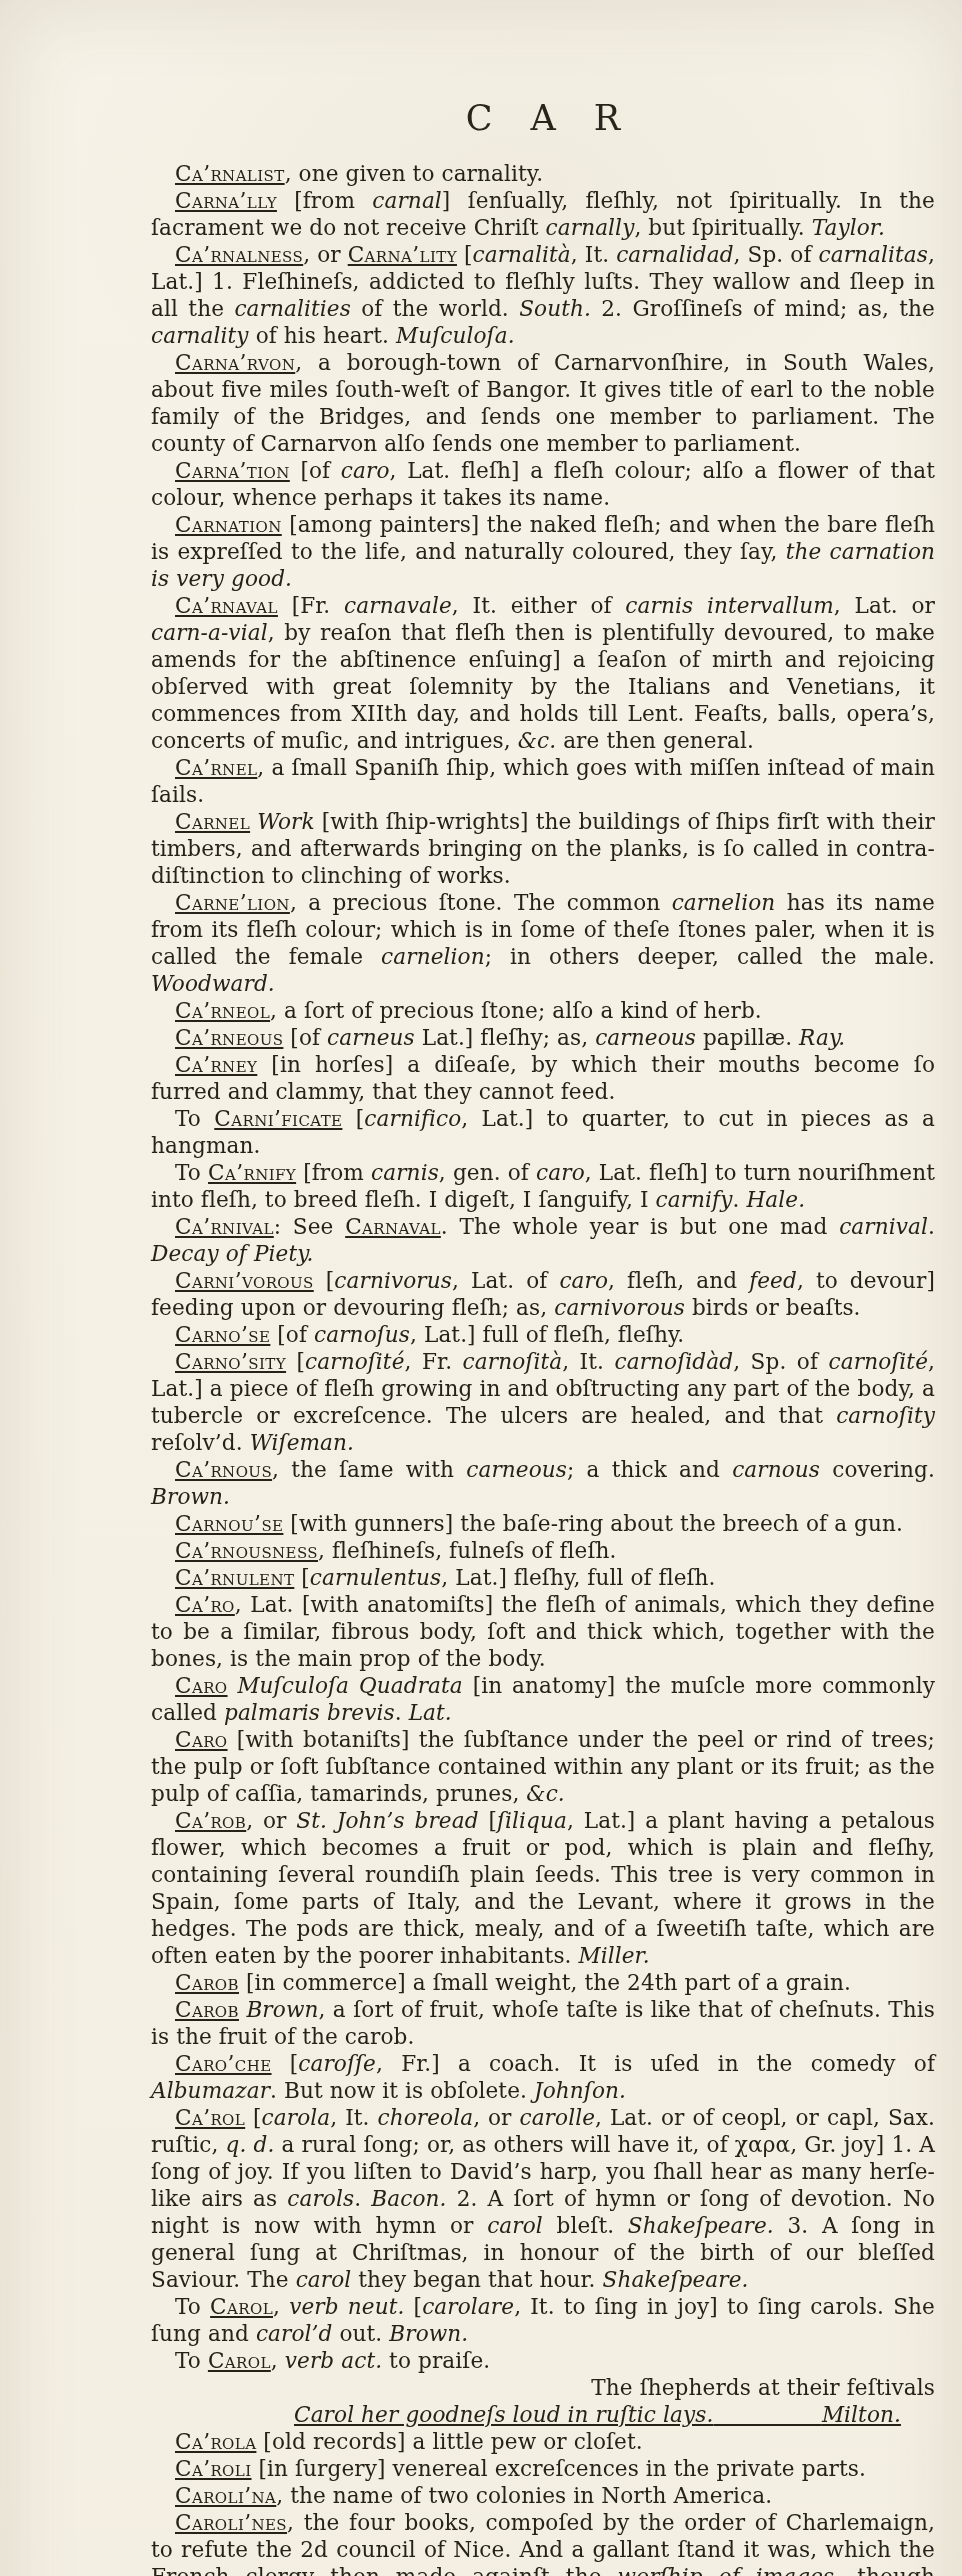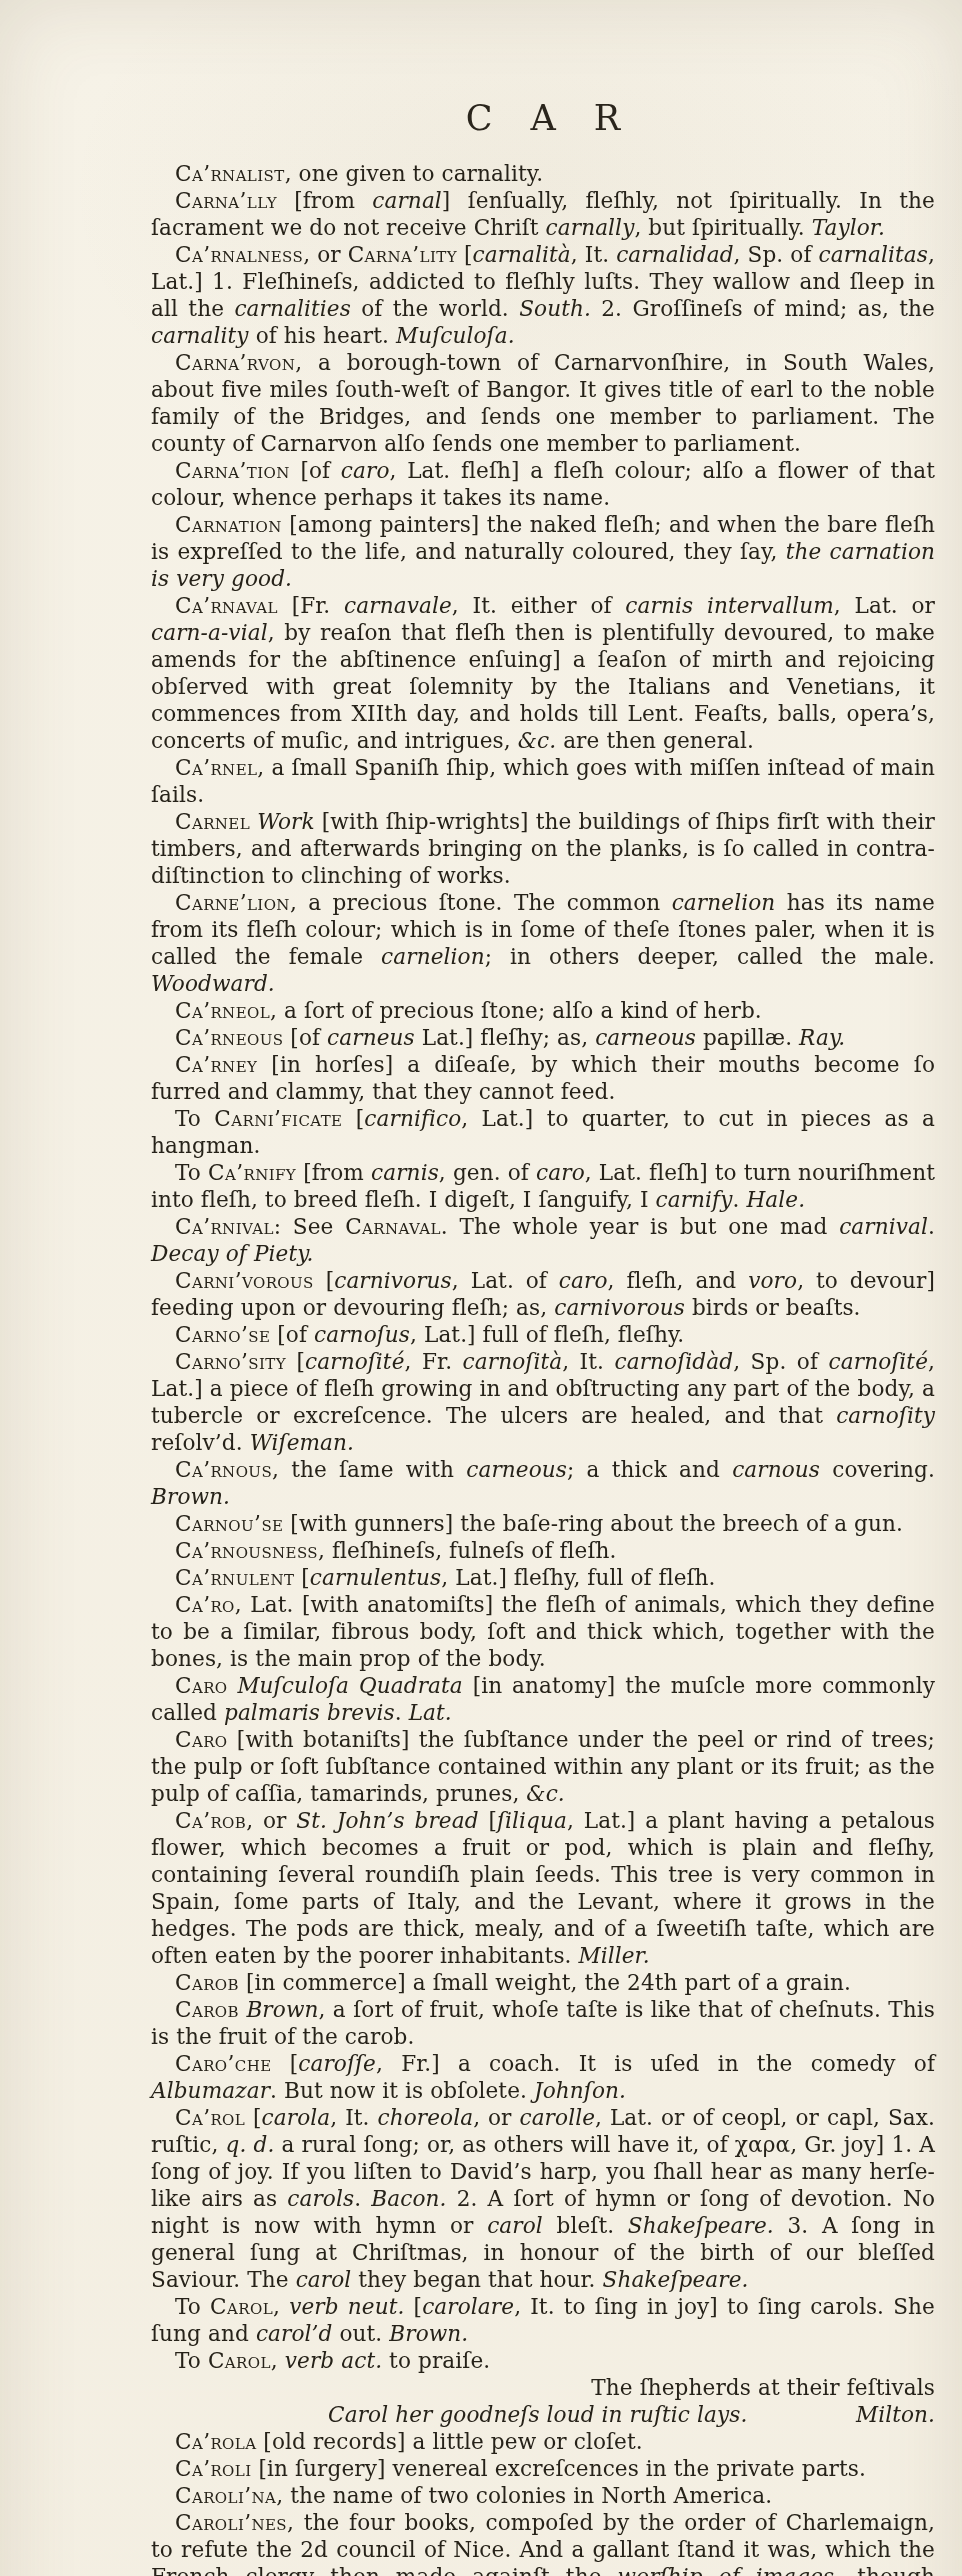--- a/index.html
+++ b/index.html
@@ -47,25 +47,27 @@
   }
   .text-block p.entry {
     text-indent: 24px;
   }
   .text-block p.verse {
     margin-left: 149px;
     text-align: right;
   }
   .text-block p.verse2 {
     margin-left: 109px;
-    text-align: right;
+    text-align: center;
+    text-decoration: underline;
   }
   .sc {
     font-variant: small-caps;
     letter-spacing: 0.4px;
+    text-decoration: underline;
   }
 </style>
 </head>
 <body>
 
 <div class="page">
   <div class="content">
     <h1 class="header">C A R</h1>
     <div class="text-block">
         <p class="entry"><span class="sc">Ca’rnalist</span>, one given to carnality.</p>
@@ -77,21 +79,21 @@
         <p class="entry"><span class="sc">Ca’rnaval</span> [Fr. <i>carnavale</i>, It. either of <i>carnis intervallum</i>, Lat. or <i>carn-a-vial</i>, by reaſon that fleſh then is plentifully devoured, to make amends for the abſtinence enſuing] a ſeaſon of mirth and rejoicing obſerved with great ſolemnity by the Italians and Venetians, it commences from XIIth day, and holds till Lent. Feaſts, balls, opera’s, concerts of muſic, and intrigues, <i>&amp;c.</i> are then general.</p>
         <p class="entry"><span class="sc">Ca’rnel</span>, a ſmall Spaniſh ſhip, which goes with miſſen inſtead of main ſails.</p>
         <p class="entry"><span class="sc">Carnel</span> <i>Work</i> [with ſhip-wrights] the buildings of ſhips firſt with their timbers, and afterwards bringing on the planks, is ſo called in contra-diſtinction to clinching of works.</p>
         <p class="entry"><span class="sc">Carne’lion</span>, a precious ſtone. The common <i>carnelion</i> has its name from its fleſh colour; which is in ſome of theſe ſtones paler, when it is called the female <i>carnelion</i>; in others deeper, called the male. <i>Woodward.</i></p>
         <p class="entry"><span class="sc">Ca’rneol</span>, a ſort of precious ſtone; alſo a kind of herb.</p>
         <p class="entry"><span class="sc">Ca’rneous</span> [of <i>carneus</i> Lat.] fleſhy; as, <i>carneous</i> papillæ. <i>Ray.</i></p>
         <p class="entry"><span class="sc">Ca’rney</span> [in horſes] a diſeaſe, by which their mouths become ſo furred and clammy, that they cannot feed.</p>
         <p class="entry">To <span class="sc">Carni’ficate</span> [<i>carnifico</i>, Lat.] to quarter, to cut in pieces as a hangman.</p>
         <p class="entry">To <span class="sc">Ca’rnify</span> [from <i>carnis</i>, gen. of <i>caro</i>, Lat. fleſh] to turn nouriſhment into fleſh, to breed fleſh. I digeſt, I ſanguify, I <i>carnify</i>. <i>Hale.</i></p>
         <p class="entry"><span class="sc">Ca’rnival</span>: See <span class="sc">Carnaval</span>. The whole year is but one mad <i>carnival</i>. <i>Decay of Piety.</i></p>
-        <p class="entry"><span class="sc">Carni’vorous</span> [<i>carnivorus</i>, Lat. of <i>caro</i>, fleſh, and <i>voro</i>, to devour] feeding upon or devouring fleſh; as, <i>carnivorous</i> birds or beaſts.</p>
+        <p class="entry"><span class="sc">Carni’vorous</span> [<i>carnivorus</i>, Lat. of <i>caro</i>, fleſh, and <i>feed</i>, to devour] feeding upon or devouring fleſh; as, <i>carnivorous</i> birds or beaſts.</p>
         <p class="entry"><span class="sc">Carno’se</span> [of <i>carnoſus</i>, Lat.] full of fleſh, fleſhy.</p>
         <p class="entry"><span class="sc">Carno’sity</span> [<i>carnoſité</i>, Fr. <i>carnoſità</i>, It. <i>carnoſidàd</i>, Sp. of <i>carnoſité</i>, Lat.] a piece of fleſh growing in and obſtructing any part of the body, a tubercle or excreſcence. The ulcers are healed, and that <i>carnoſity</i> reſolv’d. <i>Wiſeman.</i></p>
         <p class="entry"><span class="sc">Ca’rnous</span>, the ſame with <i>carneous</i>; a thick and <i>carnous</i> covering. <i>Brown.</i></p>
         <p class="entry"><span class="sc">Carnou’se</span> [with gunners] the baſe-ring about the breech of a gun.</p>
         <p class="entry"><span class="sc">Ca’rnousness</span>, fleſhineſs, fulneſs of fleſh.</p>
         <p class="entry"><span class="sc">Ca’rnulent</span> [<i>carnulentus</i>, Lat.] fleſhy, full of fleſh.</p>
         <p class="entry"><span class="sc">Ca’ro</span>, Lat. [with anatomiſts] the fleſh of animals, which they define to be a ſimilar, fibrous body, ſoft and thick which, together with the bones, is the main prop of the body.</p>
         <p class="entry"><span class="sc">Caro</span> <i>Muſculoſa Quadrata</i> [in anatomy] the muſcle more commonly called <i>palmaris brevis</i>. <i>Lat.</i></p>
         <p class="entry"><span class="sc">Caro</span> [with botaniſts] the ſubſtance under the peel or rind of trees; the pulp or ſoft ſubſtance contained within any plant or its fruit; as the pulp of caſſia, tamarinds, prunes, <i>&amp;c.</i></p>
         <p class="entry"><span class="sc">Ca’rob</span>, or <i>St. John’s bread</i> [<i>ſiliqua</i>, Lat.] a plant having a petalous flower, which becomes a fruit or pod, which is plain and fleſhy, containing ſeveral roundiſh plain ſeeds. This tree is very common in Spain, ſome parts of Italy, and the Levant, where it grows in the hedges. The pods are thick, mealy, and of a ſweetiſh taſte, which are often eaten by the poorer inhabitants. <i>Miller.</i></p>

